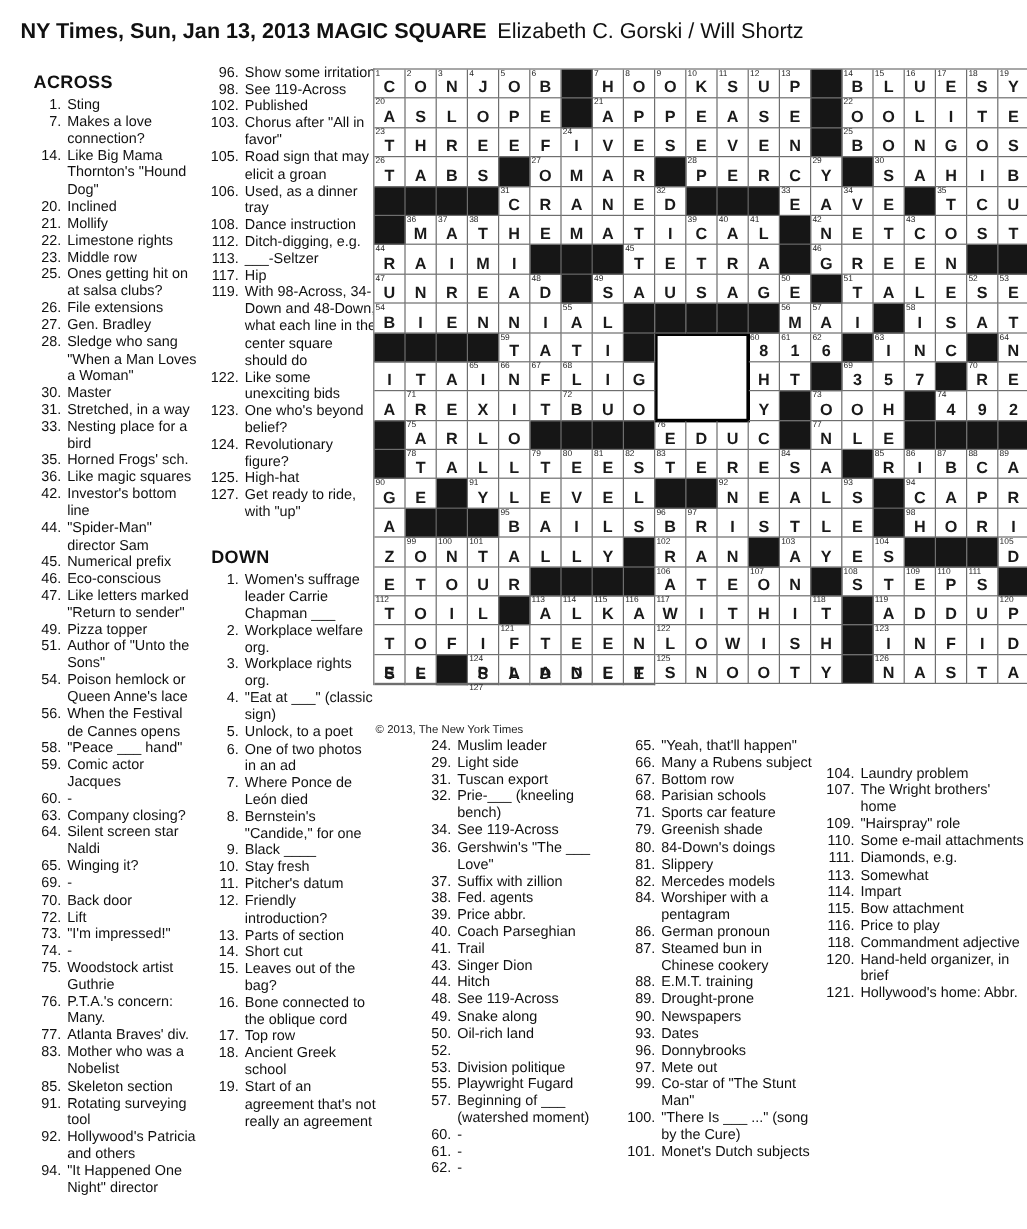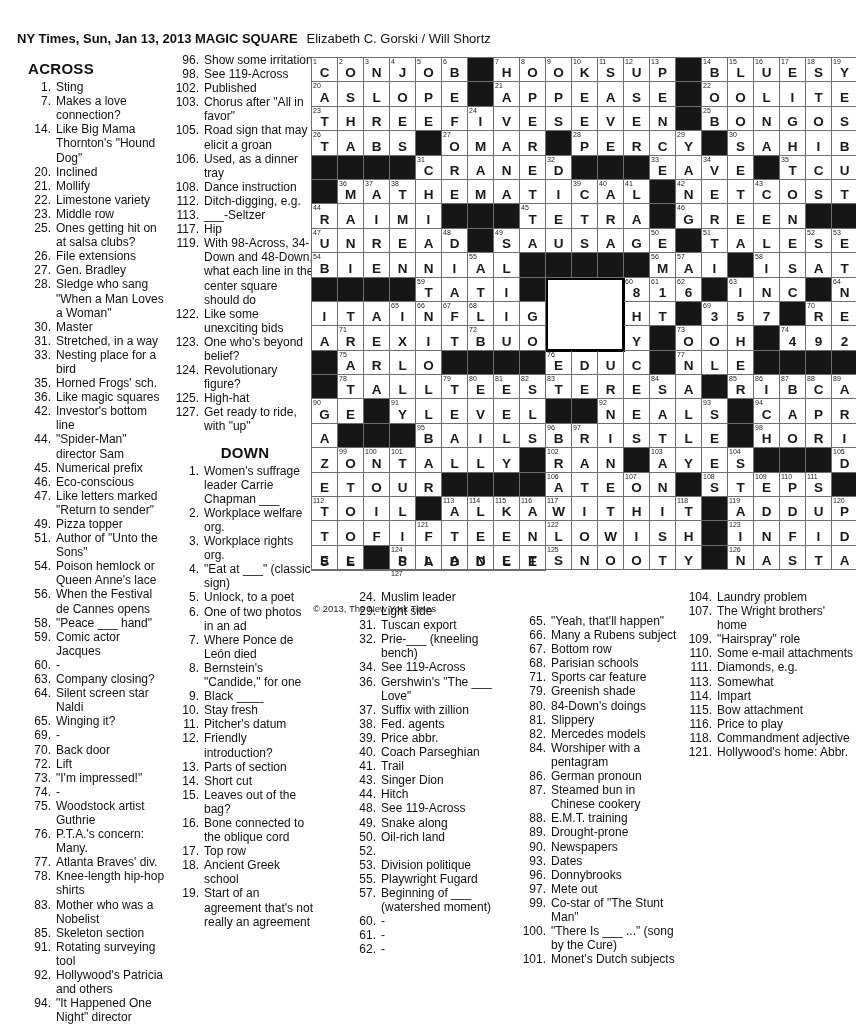--- a/index.html
+++ b/index.html
@@ -1,32 +1,32 @@
 <!DOCTYPE html>
 <html><head>
 <meta charset="utf-8">
 <style>
   html,body{margin:0;padding:0;background:#fff;}
   body{width:856px;height:1024px;position:relative;overflow:hidden;
        font-family:"Liberation Sans", sans-serif;color:#111;}
 
   
-  .hdr{position:absolute;left:17px;top:31px;font-size:13px;white-space:nowrap;}
+  .hdr{position:absolute;left:17px;top:16px;font-size:18px;white-space:nowrap;}
   .hdr .ttl{font-weight:bold;}
   .hdr .byl{margin-left:9px;}
 
   
   .cluecol{position:absolute;font-size:12px;line-height:14.1px;}
   .c1{left:20px;top:62px;width:148px;}
   .c2{left:168px;top:53px;width:146px;}
-  .c3{left:345px;top:590px;width:165px;}
+  .c3{left:345px;top:614px;width:165px;}
   .c4{left:515px;top:614px;width:165px;}
-  .c5{left:681px;top:590px;width:174px;}
+  .c5{left:681px;top:637px;width:174px;}
   .listhead{font-weight:bold;font-size:15px;margin:0 0 4px 8px;letter-spacing:.3px;}
-  .downhead{margin-top:12px;text-align:center;}
+  .downhead{margin-top:24px;}
   .clue{display:flex;}
   .clue .num{flex:0 0 31px;text-align:right;padding-right:5px;white-space:nowrap;}
   .clue .txt{flex:1;}
 
   
   .gridwrap{position:absolute;left:311px;top:57px;}
   .xgrid{display:grid;grid-template-columns:repeat(21,26px);
          grid-template-rows:repeat(21,24.4px);
          border-top:1px solid #6e6e6e;border-left:1px solid #6e6e6e;
          background:#fff;}
@@ -65,21 +65,21 @@
       <div class="clue">
         <span class="num">20.</span>
         <span class="txt">Inclined</span>
       </div>
       <div class="clue">
         <span class="num">21.</span>
         <span class="txt">Mollify</span>
       </div>
       <div class="clue">
         <span class="num">22.</span>
-        <span class="txt">Limestone variety</span>
+        <span class="txt">Limestone rights</span>
       </div>
       <div class="clue">
         <span class="num">23.</span>
         <span class="txt">Middle row</span>
       </div>
       <div class="clue">
         <span class="num">25.</span>
         <span class="txt">Ones getting hit on at salsa clubs?</span>
       </div>
       <div class="clue">
@@ -198,24 +198,20 @@
         <span class="num">75.</span>
         <span class="txt">Woodstock artist Guthrie</span>
       </div>
       <div class="clue">
         <span class="num">76.</span>
         <span class="txt">P.T.A.'s concern: Many.</span>
       </div>
       <div class="clue">
         <span class="num">77.</span>
         <span class="txt">Atlanta Braves' div.</span>
-      </div>
-      <div class="clue">
-        <span class="num">78.</span>
-        <span class="txt">Knee-length hip-hop shirts</span>
       </div>
       <div class="clue">
         <span class="num">83.</span>
         <span class="txt">Mother who was a Nobelist</span>
       </div>
       <div class="clue">
         <span class="num">85.</span>
         <span class="txt">Skeleton section</span>
       </div>
       <div class="clue">
@@ -1898,17 +1894,21 @@
       </div>
       <div class="clue">
         <span class="num">116.</span>
         <span class="txt">Price to play</span>
       </div>
       <div class="clue">
         <span class="num">118.</span>
         <span class="txt">Commandment adjective</span>
       </div>
       <div class="clue">
+        <span class="num">120.</span>
+        <span class="txt">Hand-held organizer, in brief</span>
+      </div>
+      <div class="clue">
         <span class="num">121.</span>
         <span class="txt">Hollywood's home: Abbr.</span>
       </div>
     </div>
 </div>
 
 </body></html>

